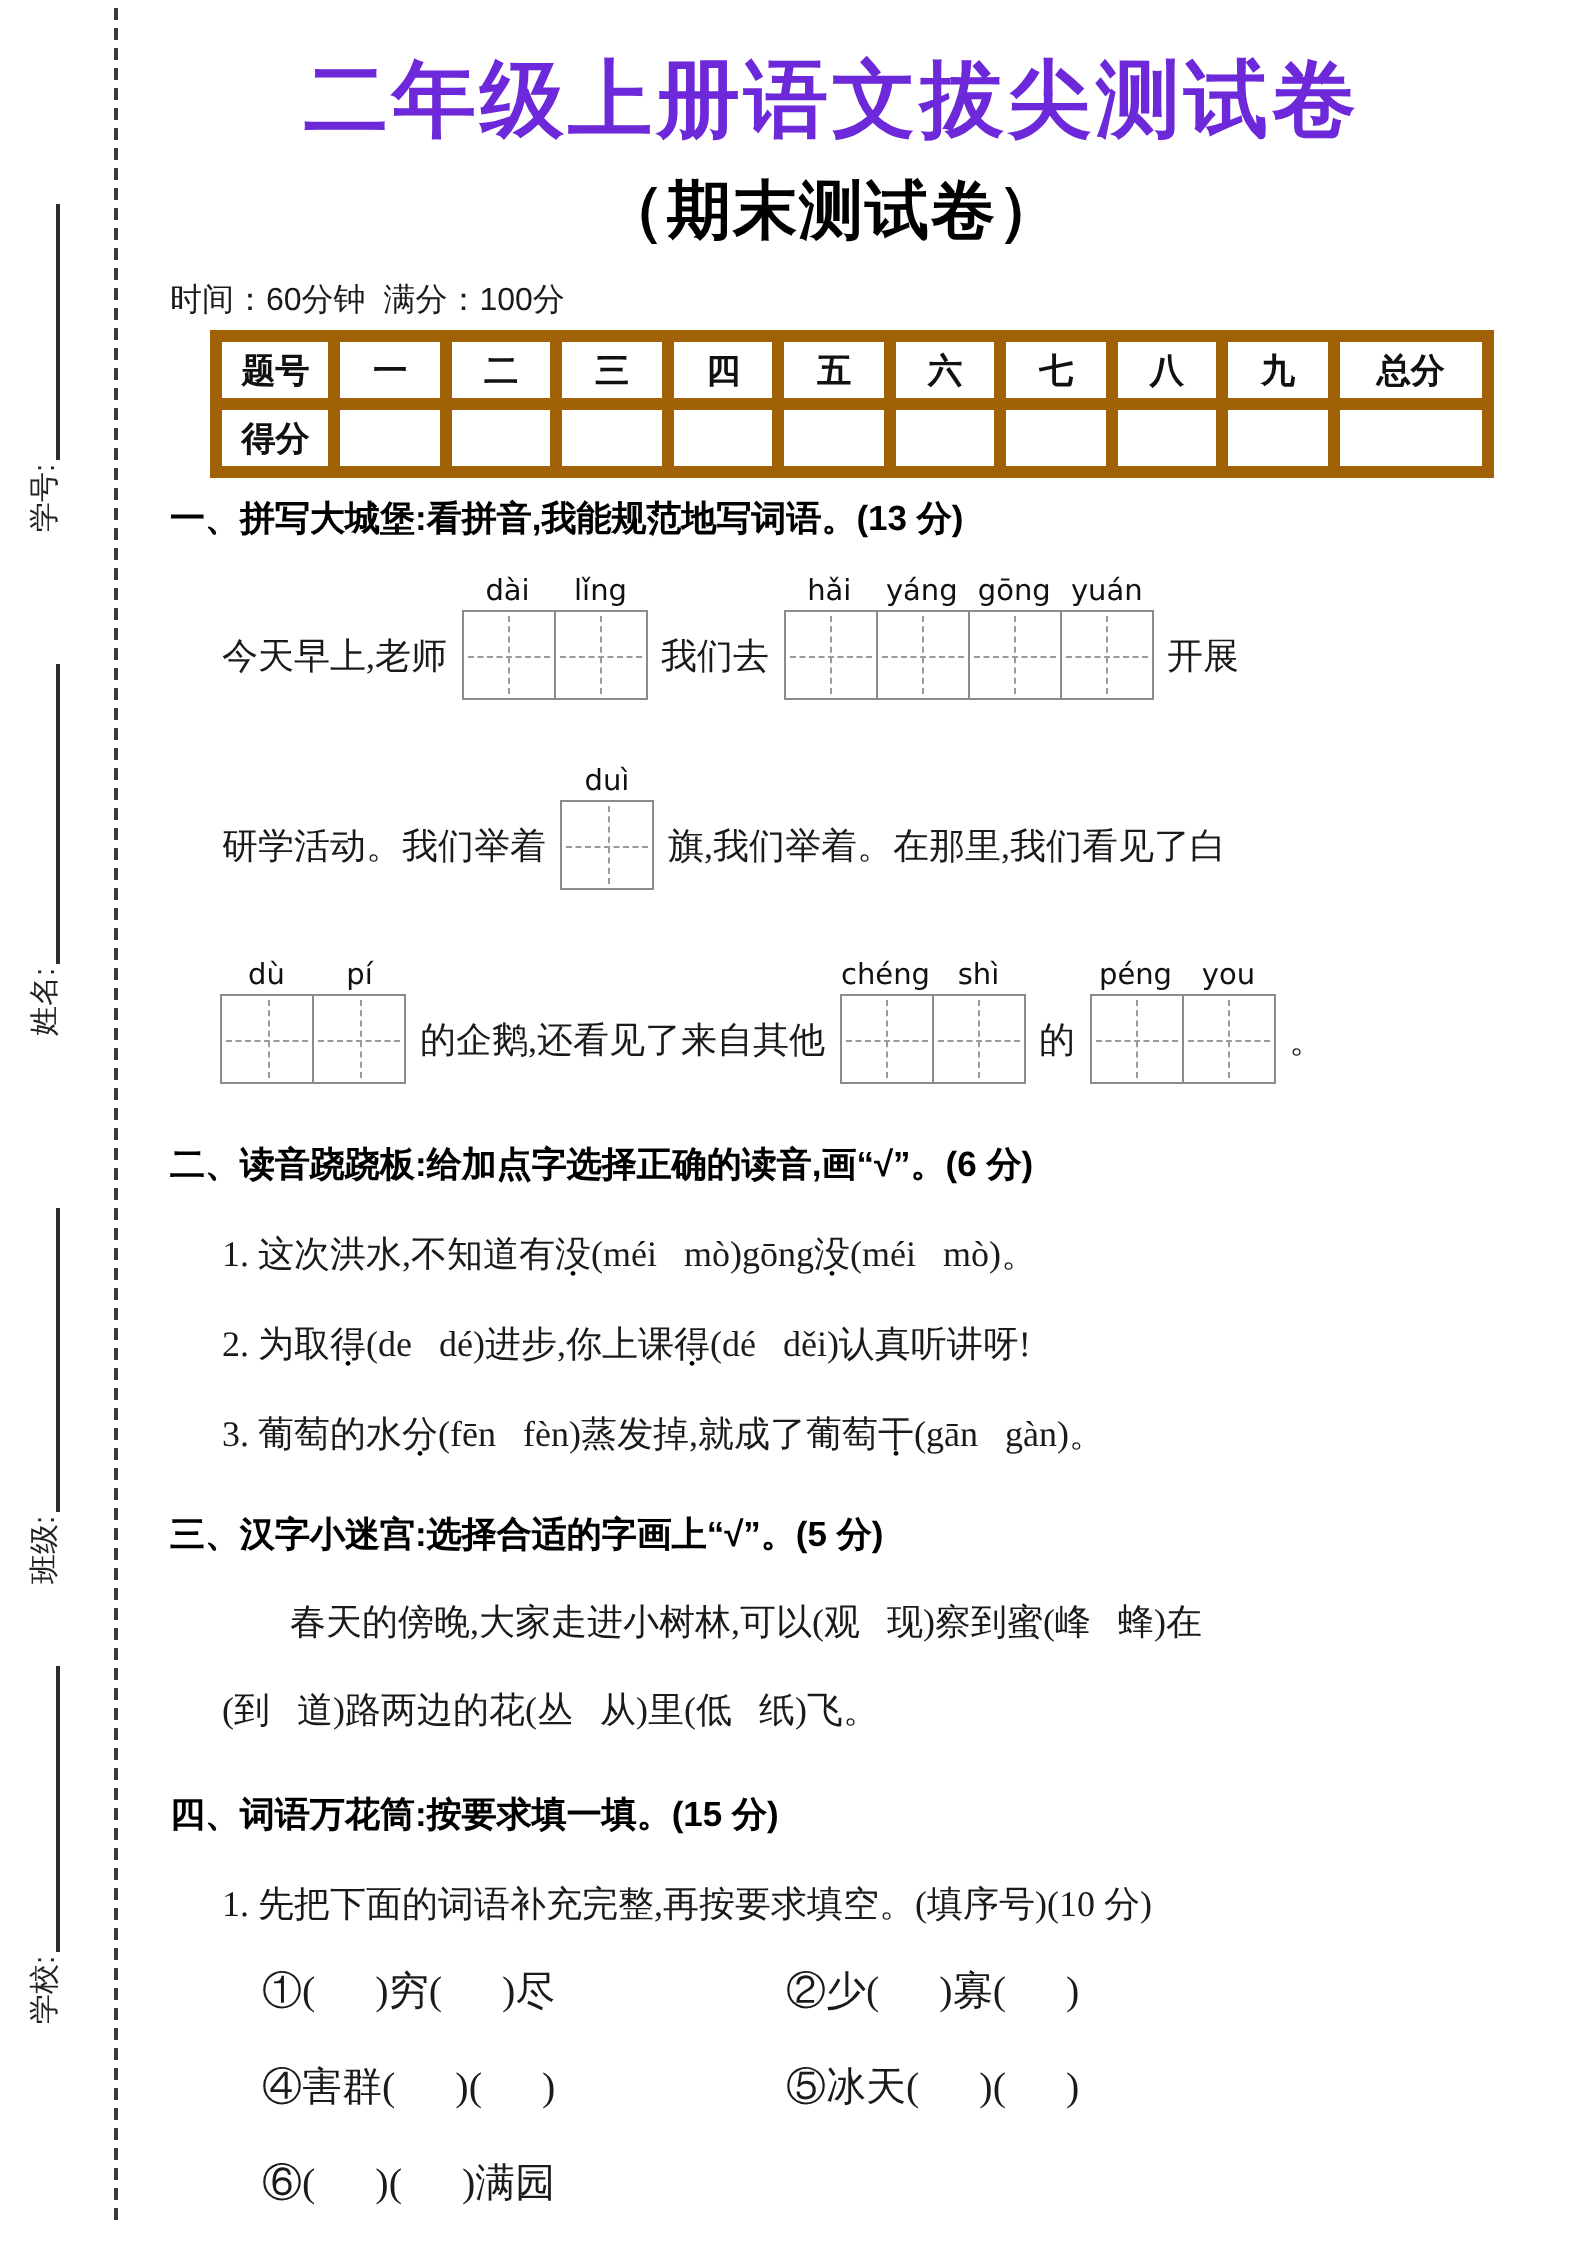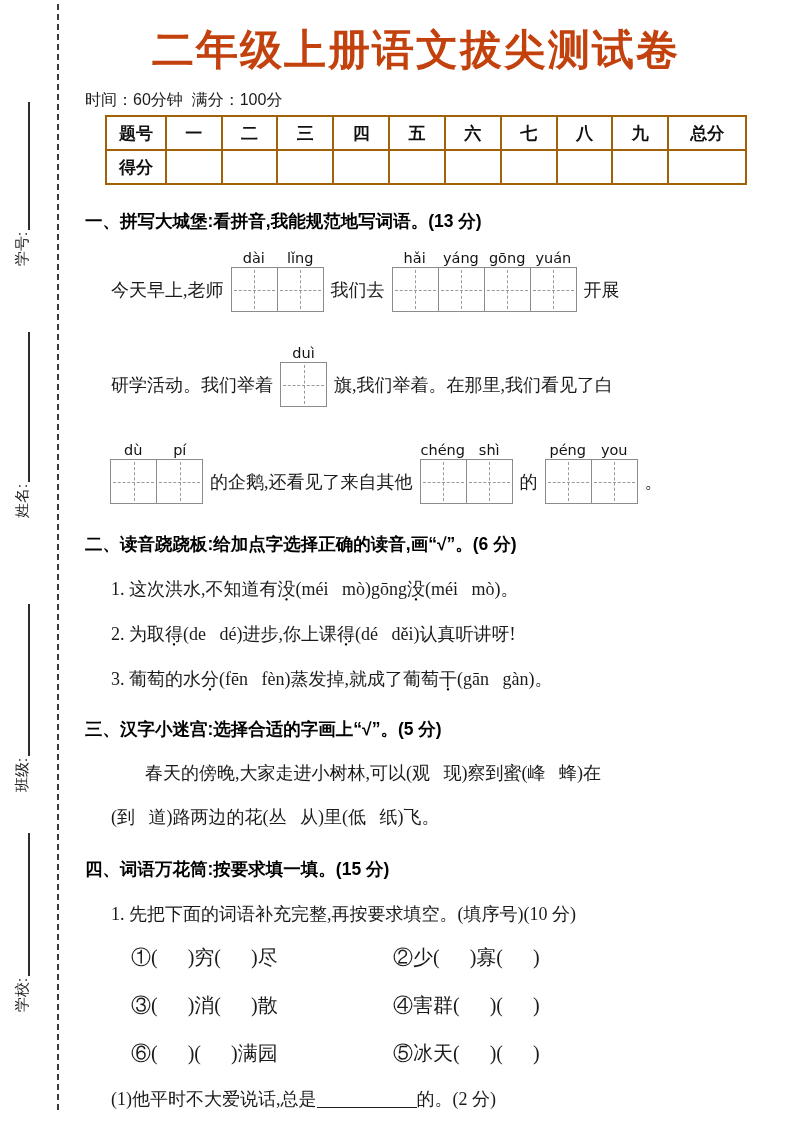--- a/index.html
+++ b/index.html
@@ -32,21 +32,21 @@
   }
 
   
   .main { position: absolute; left: 85px; top: 0; width: 662px; }
 
   .title {
     margin-top: 22px;
     text-align: center;
     font-family: "Liberation Sans", sans-serif;
     font-weight: 700; font-size: 42px; letter-spacing: 2px;
-    color:#c2410c;
+    color:#6d28d9;
   }
   .subtitle {
     margin-top: 6px;
     text-align: center;
     font-family: "Liberation Sans", sans-serif;
     font-weight: 700; font-size: 32px; letter-spacing: 1px;
     color:#000;
   }
   .meta {
     margin-top: 12px; padding-right: 8px;
@@ -56,32 +56,32 @@
   }
 
   table.score {
     border-collapse: collapse;
     margin: 4px 0 0 20px;
     table-layout: fixed;
     font-family: "Liberation Sans", sans-serif;
     font-size: 17px;
   }
   table.score td {
-    border: 2px solid #a16207;
+    border: 6px solid #a16207;
     height: 34px; text-align: center;
     font-weight: 600; color:#111;
   }
   td.c-label { width: 60px; }
   td.c-num   { width: 56px; }
   td.c-total { width: 78px; }
 
   .sec-title {
     font-family: "Liberation Sans", sans-serif;
     font-weight: 700; font-size: 17.5px;
-    margin-top: 24px;
+    margin-top: 8px;
     white-space: pre; color:#000;
   }
 
   
   .pline {
     display: flex; align-items: center;
     font-size: 18px; white-space: pre;
   }
   .seg { white-space: pre; }
   .pgrid { display: inline-flex; position: relative; vertical-align: middle; margin: 0 7px; }
@@ -148,20 +148,21 @@
 <div class="side-unit" style="top:792px">
   <span>班级:</span><span class="side-blank" style="width:152px"></span>
 </div>
 <div class="side-unit" style="top:1012px">
   <span>学校:</span><span class="side-blank" style="width:143px"></span>
 </div>
 
 <div class="main">
 
   <div class="title">二年级上册语文拔尖测试卷</div>
+  <div class="subtitle">（期末测试卷）</div>
   <div class="meta">时间：60分钟  满分：100分</div>
 
   <table class="score">
     <tbody>
         <tr>
       <td class="c-label">题号</td>
       <td class="c-num">一</td>
       <td class="c-num">二</td>
       <td class="c-num">三</td>
       <td class="c-num">四</td>
@@ -200,20 +201,19 @@
 
   <div class="sec-title" style="margin-top:26px">三、汉字小迷宫:选择合适的字画上“√”。(5 分)</div>
   <div class="para indent">春天的傍晚,大家走进小树林,可以(观   现)察到蜜(峰   蜂)在</div>
   <div class="para">(到   道)路两边的花(丛   从)里(低   纸)飞。</div>
 
   <div class="sec-title" style="margin-top:28px">四、词语万花筒:按要求填一填。(15 分)</div>
   <div class="q">1. 先把下面的词语补充完整,再按要求填空。(填序号)(10 分)</div>
   <div class="blanks">
     <div>①(      )穷(      )尽</div>
     <div>②少(      )寡(      )</div>
-    <div>③(      )消(      )散</div>
     <div>④害群(      )(      )</div>
+    <div>⑤冰天(      )(      )</div>
     <div>⑥(      )(      )满园</div>
-    <div>⑤冰天(      )(      )</div>
   </div>
   <div class="q" style="margin-top:20px"><span class="seg">(1)他平时不大爱说话,总是</span><span class="blankline" style="width: 100px;"></span><span class="seg">的。(2 分)</span></div>
 
 </div>
 
 </body></html>

